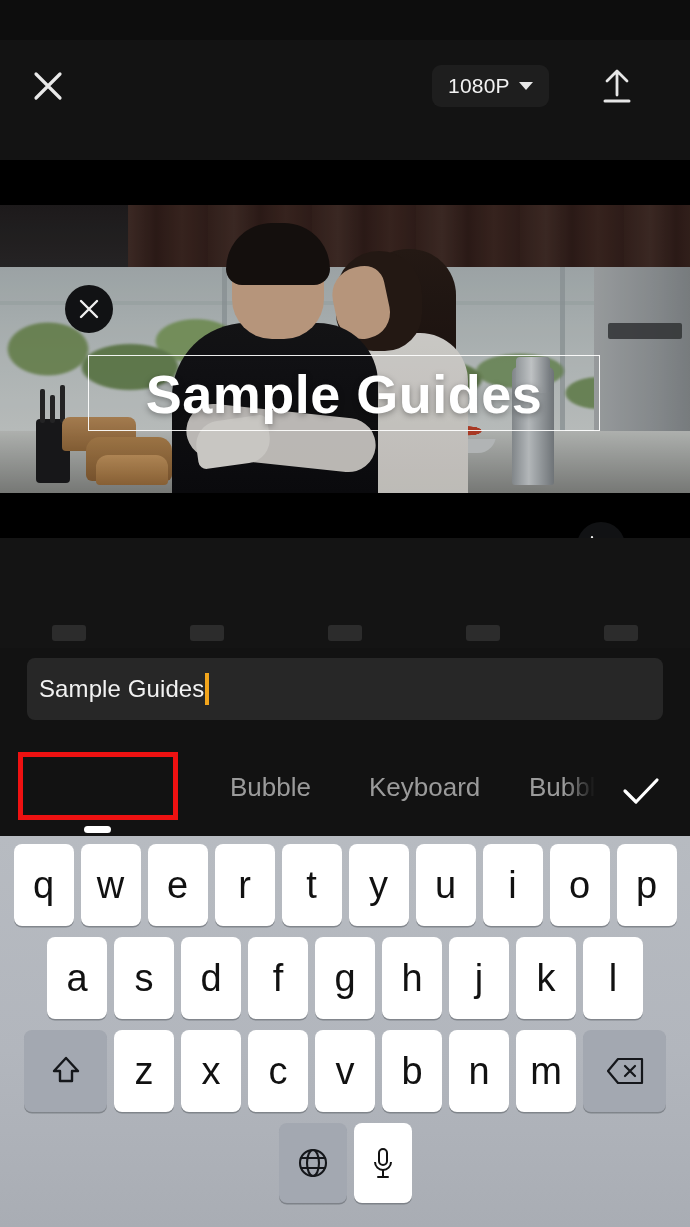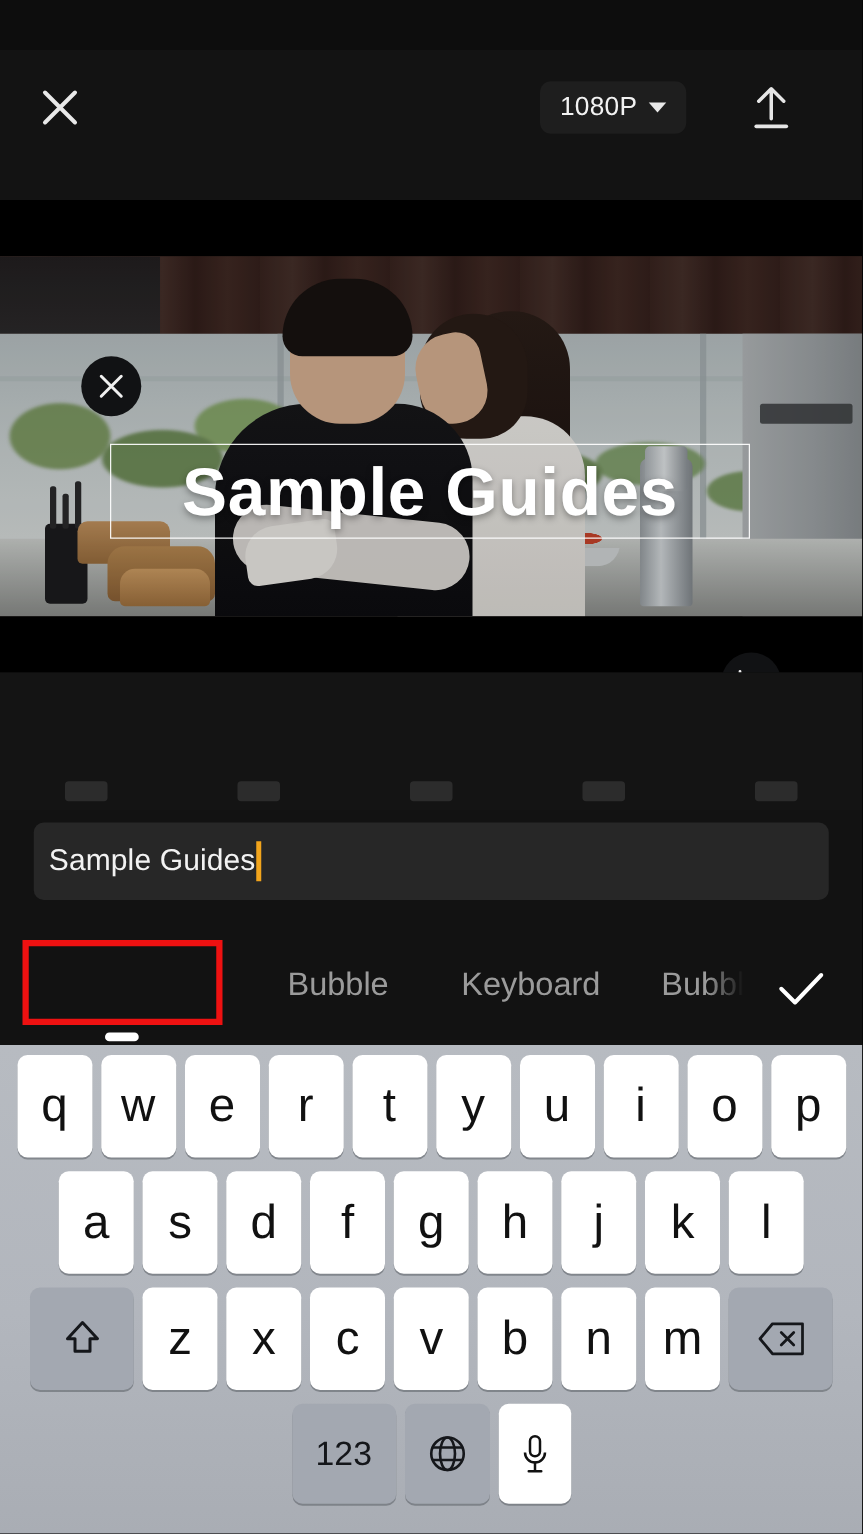--- a/index.html
+++ b/index.html
@@ -519,21 +519,20 @@
       <div class="key letter">m</div>
       <div class="key mod backspace">
         <svg width="40" height="30" viewBox="0 0 40 30">
           <path d="M13 3 L37 3 L37 27 L13 27 L3 15 Z" stroke="#15171b" stroke-width="2.2" fill="none" stroke-linejoin="round"></path>
           <path d="M20 10 L30 20 M30 10 L20 20" stroke="#15171b" stroke-width="2.2" stroke-linecap="round"></path>
         </svg>
       </div>
     </div>
 
     <div class="kb-row r4">
-      <div class="key mod num">123</div>
       <div class="key mod globe">
         <svg width="34" height="34" viewBox="0 0 34 34">
           <circle cx="17" cy="17" r="13" stroke="#15171b" stroke-width="2.1" fill="none"></circle>
           <ellipse cx="17" cy="17" rx="6" ry="13" stroke="#15171b" stroke-width="2.1" fill="none"></ellipse>
           <path d="M4.6 12 L29.4 12 M4.6 22 L29.4 22" stroke="#15171b" stroke-width="2.1"></path>
         </svg>
       </div>
       <div class="key mic">
         <svg width="26" height="34" viewBox="0 0 26 34">
           <rect x="9" y="3" width="8" height="16" rx="4" stroke="#111" stroke-width="2" fill="none"></rect>

